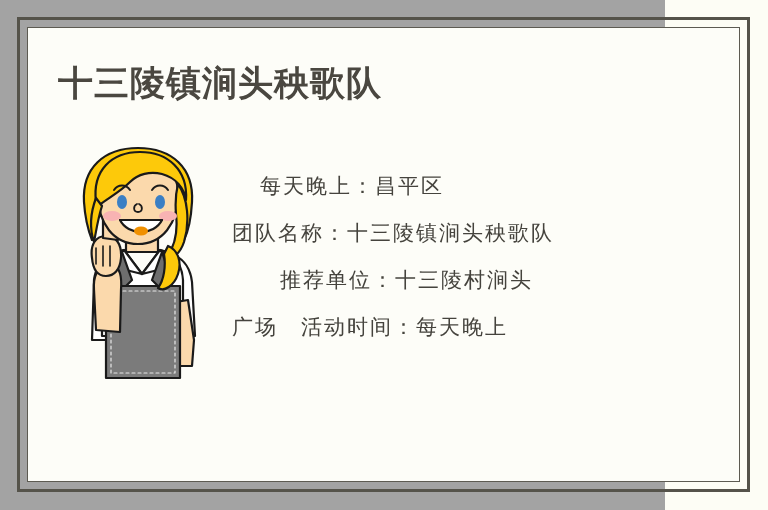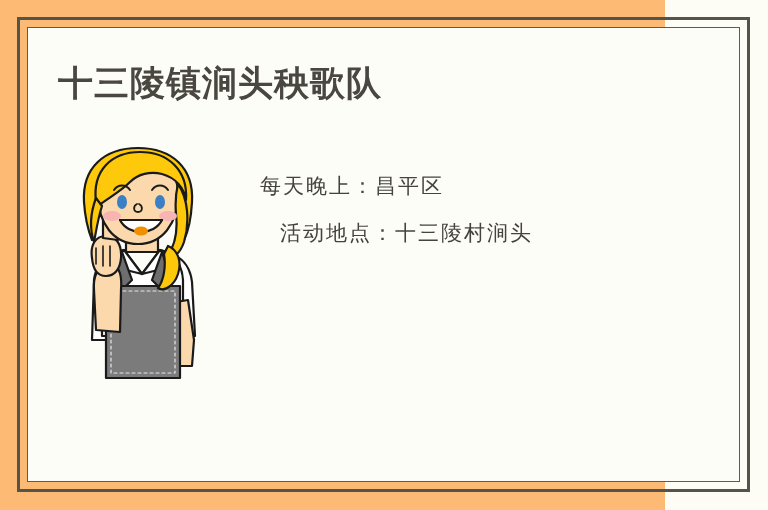--- a/index.html
+++ b/index.html
@@ -11,21 +11,21 @@
     height: 510px;
     background: #fdfdf5;
     font-family: "DejaVu Sans", sans-serif;
     overflow: hidden;
   }
   .card {
     position: absolute;
     left: 0; top: 0;
     width: 665px;
     height: 510px;
-    background: #fdba74;
+    background: #a3a3a3;
   }
   
   .frame-outer {
     position: absolute;
     left: 17px;
     top: 17px;
     width: 733px;
     height: 475px;
     border: 3px solid #55534a;
     box-sizing: border-box;
@@ -181,16 +181,18 @@
 
         <path d="M58 80 C66 96, 92 96, 100 80 Z" fill="#ffffff"></path>
         <path d="M58 80 L100 80" stroke-width="2"></path>
         <ellipse cx="79" cy="91" rx="7" ry="4.5" fill="#f09000" stroke="none"></ellipse>
       </g>
     </svg>
   </div>
 
   <div class="info-block">
     <span class="info-line indent-1">每天晚上：昌平区</span>
-    <span class="info-line indent-2">活动地点：十三陵村涧头</span>
+    <span class="info-line indent-0">团队名称：十三陵镇涧头秧歌队</span>
+    <span class="info-line indent-2">推荐单位：十三陵村涧头</span>
+    <span class="info-line indent-0">广场　活动时间：每天晚上</span>
   </div>
 
 </div>
 
 </body></html>

